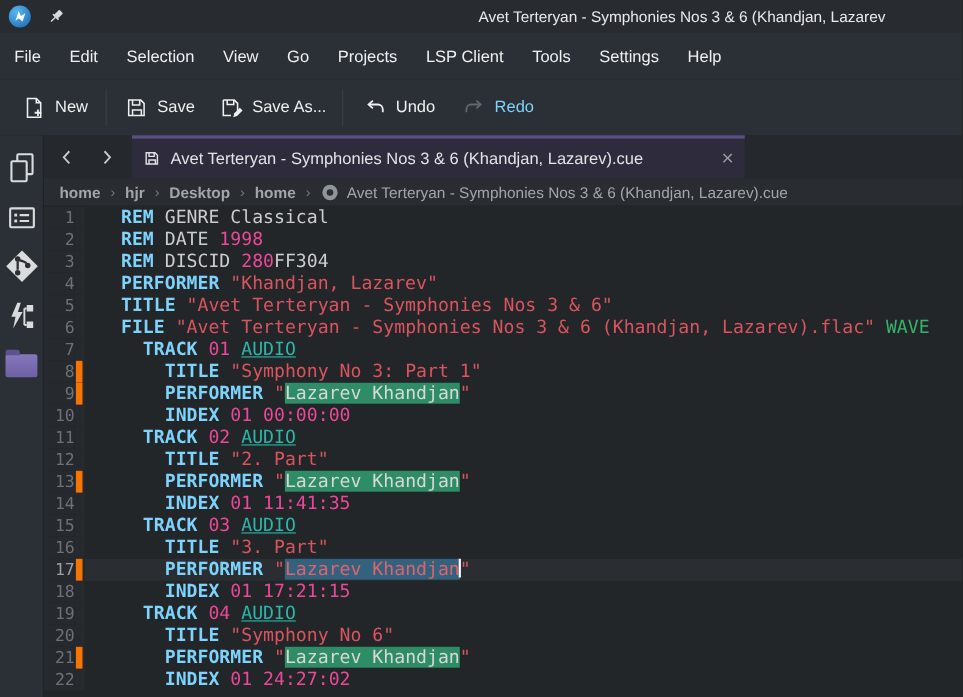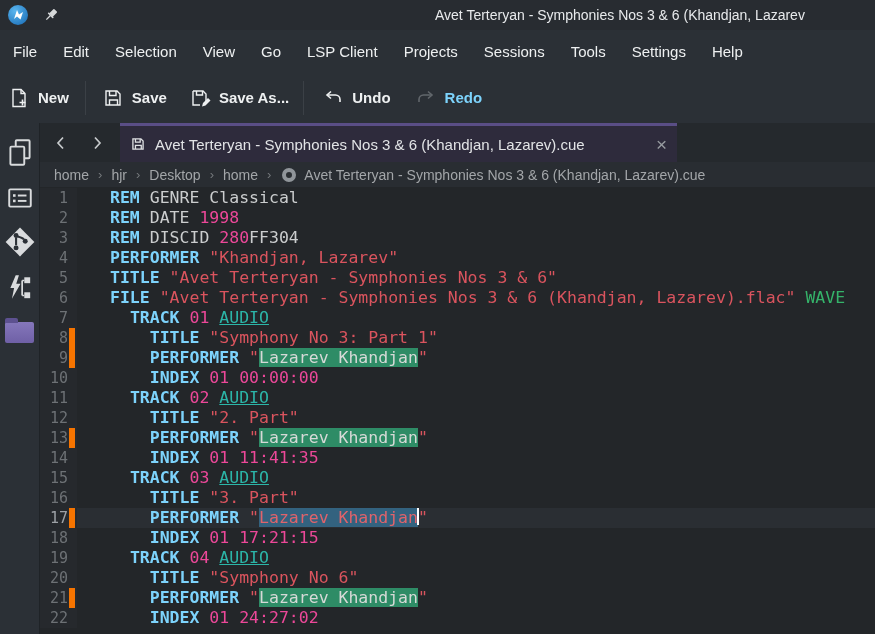--- a/index.html
+++ b/index.html
@@ -13,21 +13,21 @@
               display:flex; align-items:center; justify-content:center; }
   .pin-wrap { margin-left:12px; width:22px; height:22px; display:flex; align-items:center; justify-content:center; }
   .win-title { position:absolute; left:435px; top:0; height:30px; line-height:30px; white-space:nowrap;
                color:#e8eaec; font-size:14px; }
 
   
   .menubar { height:42px; background:#2b3036; display:flex; align-items:center; padding-left:0; }
   .menu-item { padding:6px 13px; color:#eef0f1; font-size:15px; cursor:default; }
 
   
-  .toolbar { height:51px; background:#2b3036; display:flex; align-items:center; padding-left:8px;font-weight:bold; }
+  .toolbar { height:51px; background:#2b3036; display:flex; align-items:center; padding-left:20px; }
   .tbtn { display:flex; align-items:center; gap:8px; color:#eef0f1; font-size:15px; }
   .tbtn svg { display:block; }
   .tbtn.disabled { color:#7dd3fc; }
   .tsep { width:1px; height:34px; background:#3b4046; }
 
   
   .main { display:flex; height:511px; }
   .dock { width:40px; background:#2b3036; border-right:1px solid #1f2327; display:flex; flex-direction:column;
           align-items:center; padding-top:14px; }
   .dock-item { width:40px; display:flex; justify-content:center; }
@@ -41,21 +41,21 @@
   .tabbar { height:39px; background:#25292d; display:flex; align-items:stretch; }
   .navbtn { width:30px; display:flex; align-items:center; justify-content:center; margin-left:6px; }
   .tab { margin-left:8px; width:557px; background:#2e2b3c; border-top:3px solid #5a4e86;
          display:flex; align-items:center; padding:0 10px; }
   .tab-label { color:#e2e4e6; font-size:15px; margin-left:9px; white-space:nowrap; overflow:hidden; flex:1; }
   .tab-close { color:#979ba0; font-size:19px; line-height:1; margin-left:10px; }
 
   
   .breadcrumb { height:25px; background:#292d32; display:flex; align-items:center; padding-left:12px;
                 font-size:14px; color:#a3a6a9; }
-  .crumb { padding:0 2px; }
+  .crumb { padding:0 2px;font-weight:bold; }
   .crumb-sep { color:#75797c; font-size:13px; padding:0 7px; }
   .disc-icon { width:14px; height:14px; border:4px solid #90959a; border-radius:50%;
                background:#2a2e32; margin:0 8px 0 4px; flex:0 0 auto; }
   .crumb-file { white-space:nowrap; overflow:hidden; }
 
   
   .editor { flex:1; background:#232629; font-family:"DejaVu Sans Mono", monospace;
             font-size:16.5px; line-height:20px; padding-top:1px; overflow:hidden; }
   .line { display:flex; height:20px; }
   .ln { flex:0 0 28px; text-align:right; color:#6d7175; background:#26292d; font-size:15px; }
@@ -95,23 +95,22 @@
   </div>
   <div class="win-title">Avet Terteryan - Symphonies Nos 3 &amp; 6 (Khandjan, Lazarev</div>
 </div>
 
 <div class="menubar" id="menubar">
     <div class="menu-item">File</div>
     <div class="menu-item">Edit</div>
     <div class="menu-item">Selection</div>
     <div class="menu-item">View</div>
     <div class="menu-item">Go</div>
+    <div class="menu-item">Projects</div>
     <div class="menu-item">LSP Client</div>
-    <div class="menu-item">Projects</div>
-    <div class="menu-item">Sessions</div>
     <div class="menu-item">Tools</div>
     <div class="menu-item">Settings</div>
     <div class="menu-item">Help</div>
   </div>
 
 <div class="toolbar">
   <div class="tbtn">
     <svg width="22" height="22" viewBox="0 0 22 22" fill="none" stroke="#eef0f1" stroke-width="1.4">
       <path d="M5 2.5 h8 l4 4 v13 H5 z"></path>
         <path d="M13 2.5 v4 h4"></path>

